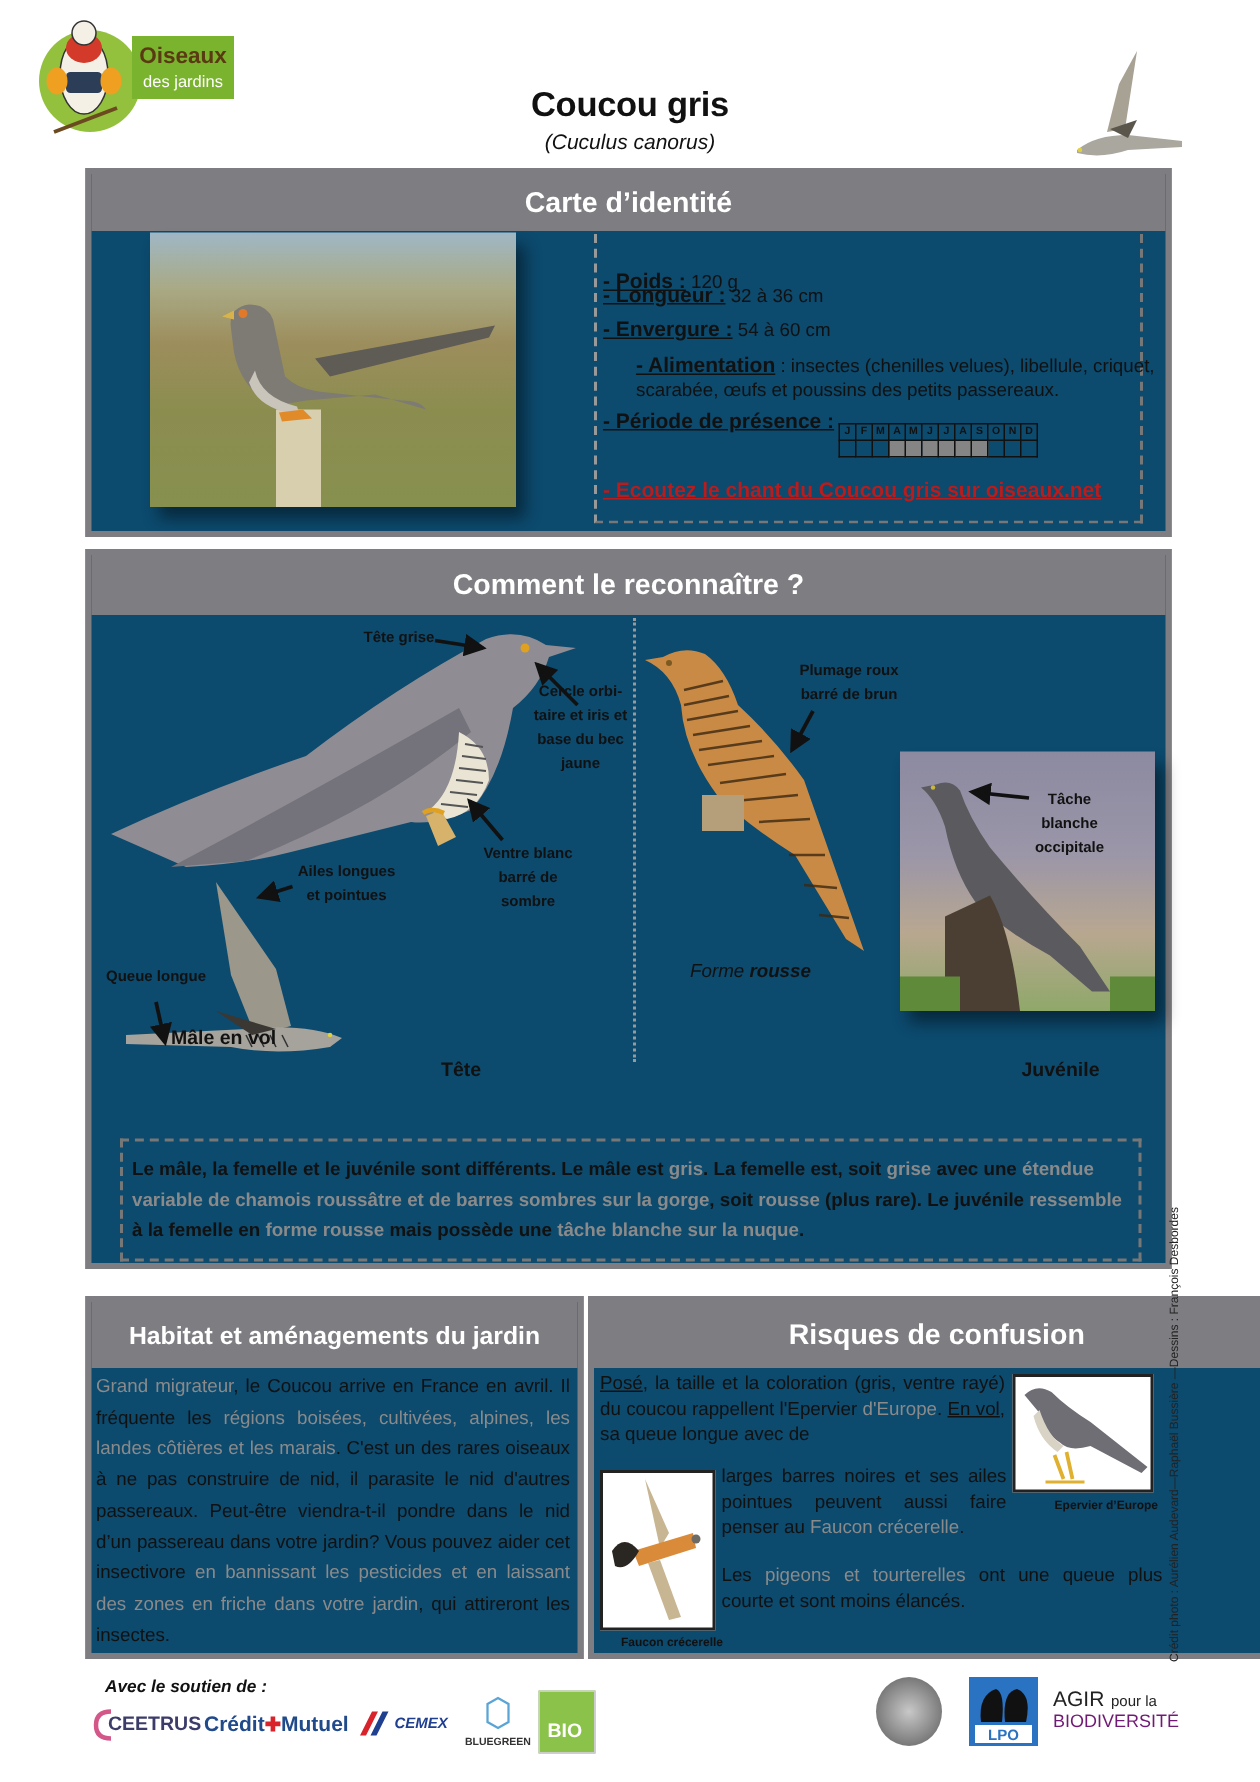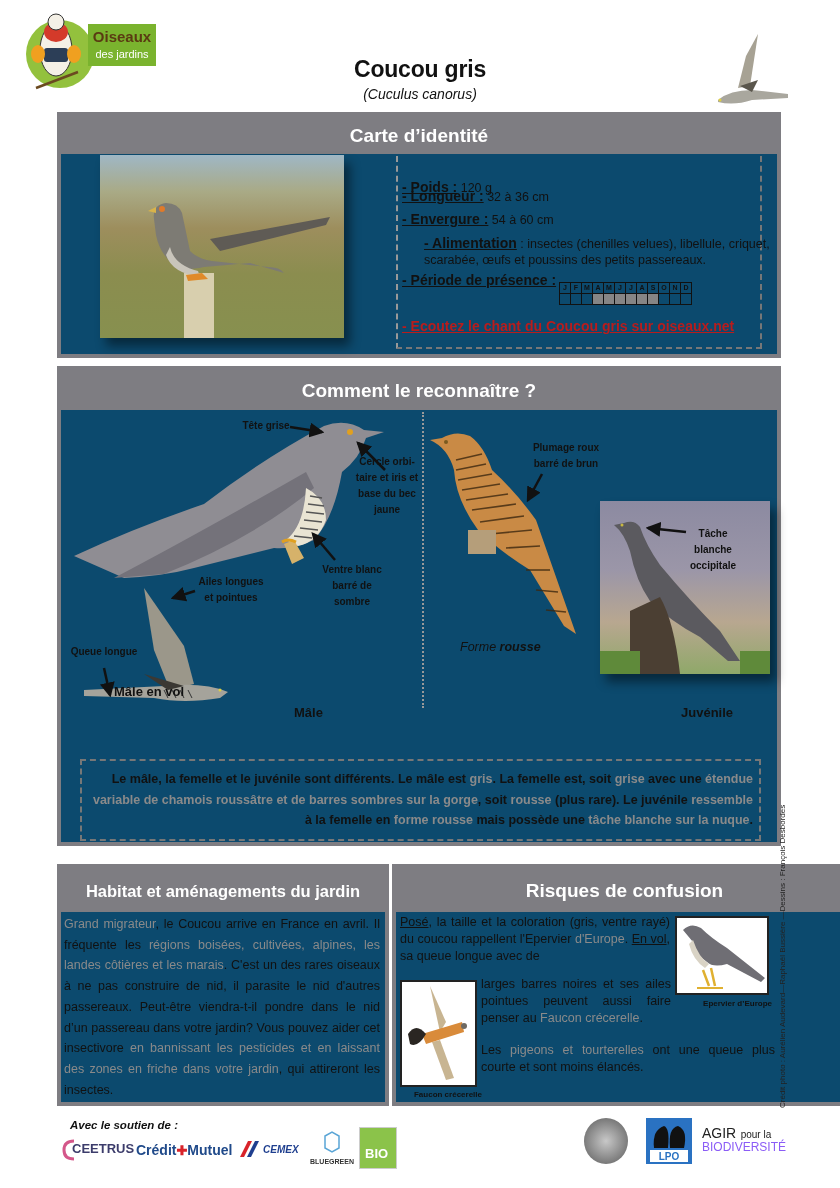--- a/index.html
+++ b/index.html
@@ -39,21 +39,21 @@
 
     
     #sec-recognize { left: 57px; top: 366px; width: 724px; height: 480px; }
     #sec-recognize .section-head { height: 40px; line-height: 42px; font-size: 19px; }
     .divider-dotted { left: 422px; top: 412px; width: 0; height: 296px; border-left: 2px dotted #999; }
 
     .label { font-size: 10px; font-weight: bold; text-align: center; color: #111; line-height: 16px; }
     .caption { font-size: 13px; font-weight: bold; color: #111; }
 
     .desc-box { left: 80px; top: 759px; width: 681px; height: 82px; border: 2px dashed #777; padding: 8px 6px 0 6px;
-      font-size: 12.5px; line-height: 20.5px; font-weight: bold; color: #111; text-align: right; }
+      font-size: 12.5px; line-height: 20.5px; font-weight: bold; color: #111; }
     .g { color: #8a8a8a; }
 
     
     #sec-habitat { left: 57px; top: 864px; width: 332px; height: 242px; }
     #sec-confusion { left: 392px; top: 864px; width: 465px; height: 242px; }
     #sec-habitat .section-head, #sec-confusion .section-head { height: 44px; line-height: 46px; }
     #sec-habitat .section-head { font-size: 16.5px; }
     #sec-confusion .section-head { font-size: 19px; }
 
     .habitat-text { left: 64px; top: 914px; width: 316px; font-size: 12.5px; line-height: 20.7px; text-align: justify; color: #111; }
@@ -233,21 +233,21 @@
   <div>barré de</div>
   <div>sombre</div>
 </div>
 <div class="abs label" style="left:192px; top:574px; width:78px;">
   <div>Ailes longues</div>
   <div>et pointues</div>
 </div>
 <div class="abs label" style="left:66px; top:644px; width:76px;">Queue longue</div>
 
 <div class="abs caption" style="left:114px; top:684px;text-align:right;">Mâle en vol</div>
-<div class="abs caption" style="left:294px; top:705px;">Mâle</div>
+<div class="abs caption" style="left:294px; top:705px;">Tête</div>
 
 <div class="abs" style="left:426px; top:430px; width:160px; height:210px;">
   <svg width="160" height="210" viewBox="0 0 160 210">
     <path d="M4 10 L16 8 Q30 0 44 6 Q58 16 66 40 Q90 62 110 90 L150 204 L138 196 L104 140 Q72 120 52 100 Q30 70 28 40 Q22 18 4 10 Z" fill="#c98a45"></path>
     <g stroke="#3d2810" stroke-width="1.6" opacity="0.8">
       <line x1="30" y1="30" x2="56" y2="24"></line>
         <line x1="30" y1="40" x2="60" y2="34"></line>
         <line x1="32" y1="50" x2="66" y2="44"></line>
       <line x1="36" y1="60" x2="74" y2="54"></line>
         <line x1="40" y1="70" x2="82" y2="64"></line>
@@ -370,14 +370,14 @@
 <div class="abs" style="left:646px; top:1118px; width:46px; height:46px; background:#2a72c2;">
   <svg width="46" height="46" viewBox="0 0 46 46">
     <path d="M8 30 Q6 12 18 8 Q24 10 22 30 Z" fill="#111"></path>
     <path d="M24 30 Q22 10 32 8 Q42 12 38 30 Z" fill="#111"></path>
     <rect x="4" y="32" width="38" height="12" fill="#fff"></rect>
     <text x="23" y="42" text-anchor="middle" font-family="Liberation Sans, sans-serif" font-weight="bold" font-size="10" fill="#2a72c2">LPO</text>
   </svg>
 </div>
 <div class="abs" style="left:702px; top:1126px; line-height:13px;">
   <div><span style="font-size:14px; color:#222;">AGIR</span> <span style="font-size:10px; color:#222;">pour la</span></div>
-  <div style="font-size:12px; color:#8b5cf6;">BIODIVERSITÉ</div>
+  <div style="font-size:12px; color:#701a75;">BIODIVERSITÉ</div>
 </div>
 
 </body></html>

